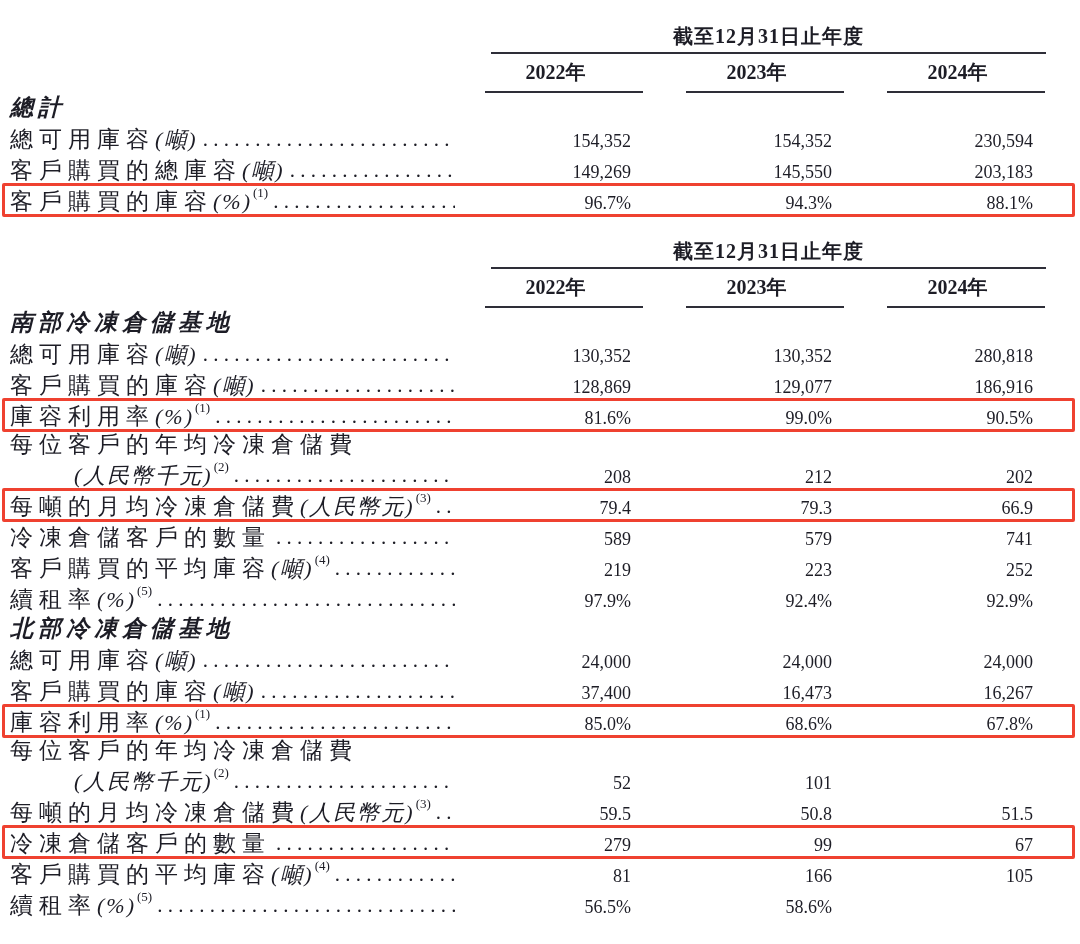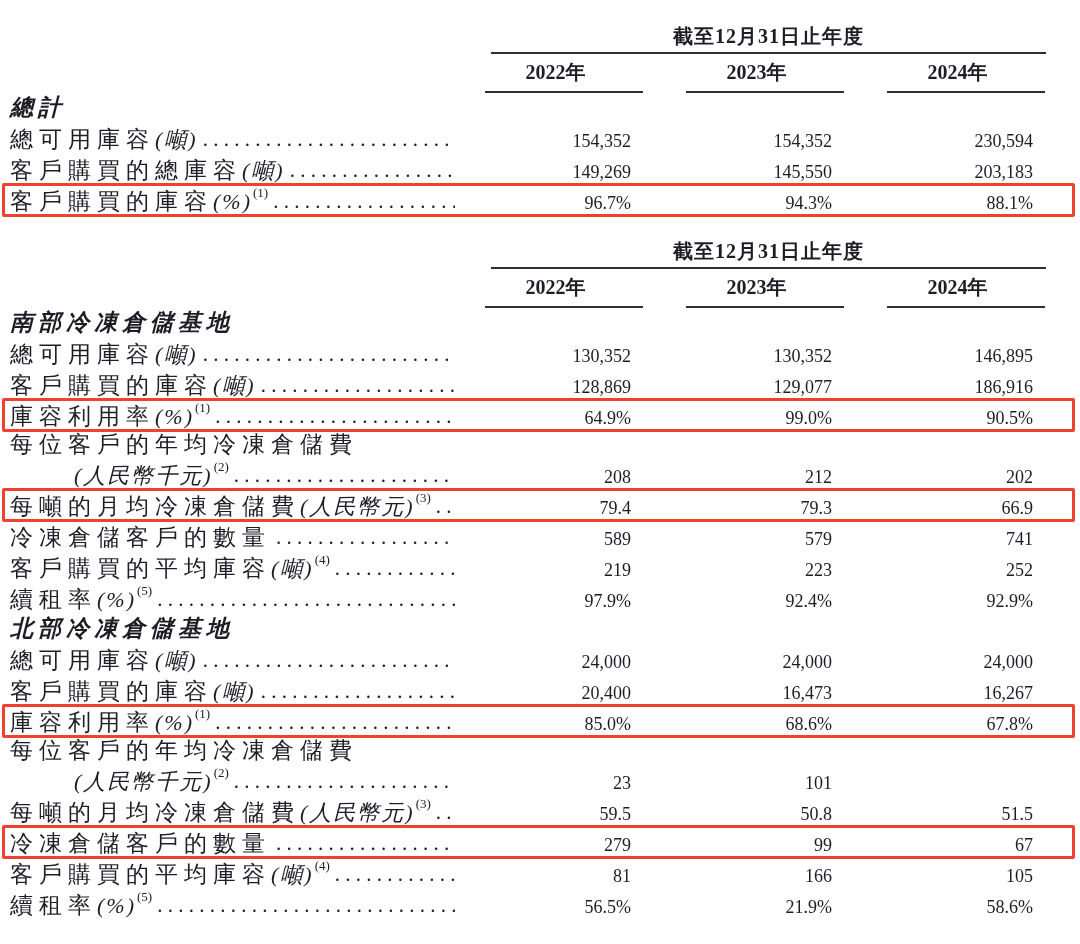--- a/index.html
+++ b/index.html
@@ -164,40 +164,40 @@
       </div>
       <div class="section-title">南部冷凍倉儲基地</div>
       <div class="row">
         <div class="lbl">
           <span class="txt">總可用庫容</span>
           <span class="paren">(噸)</span>
           <span class="leader"></span>
         </div>
         <div class="val">130,352</div>
         <div class="val">130,352</div>
-        <div class="val">146,895</div>
+        <div class="val">280,818</div>
       </div>
       <div class="row">
         <div class="lbl">
           <span class="txt">客戶購買的庫容</span>
           <span class="paren">(噸)</span>
           <span class="leader"></span>
         </div>
         <div class="val">128,869</div>
         <div class="val">129,077</div>
         <div class="val">186,916</div>
       </div>
       <div class="row hl">
         <div class="lbl">
           <span class="txt">庫容利用率</span>
           <span class="paren">(%)</span>
           <span class="sup">(1)</span>
           <span class="leader"></span>
         </div>
-        <div class="val">64.9%</div>
+        <div class="val">81.6%</div>
         <div class="val">99.0%</div>
         <div class="val">90.5%</div>
       </div>
       <div class="row first-line">
         <div class="lbl">
           <span class="txt">每位客戶的年均冷凍倉儲費</span>
         </div>
       </div>
       <div class="row">
         <div class="lbl indent">
@@ -261,21 +261,21 @@
         <div class="val">24,000</div>
         <div class="val">24,000</div>
         <div class="val">24,000</div>
       </div>
       <div class="row">
         <div class="lbl">
           <span class="txt">客戶購買的庫容</span>
           <span class="paren">(噸)</span>
           <span class="leader"></span>
         </div>
-        <div class="val">20,400</div>
+        <div class="val">37,400</div>
         <div class="val">16,473</div>
         <div class="val">16,267</div>
       </div>
       <div class="row hl">
         <div class="lbl">
           <span class="txt">庫容利用率</span>
           <span class="paren">(%)</span>
           <span class="sup">(1)</span>
           <span class="leader"></span>
         </div>
@@ -287,21 +287,21 @@
         <div class="lbl">
           <span class="txt">每位客戶的年均冷凍倉儲費</span>
         </div>
       </div>
       <div class="row">
         <div class="lbl indent">
           <span class="paren">(人民幣千元)</span>
           <span class="sup">(2)</span>
           <span class="leader"></span>
         </div>
-        <div class="val">23</div>
+        <div class="val">52</div>
         <div class="val">101</div>
       </div>
       <div class="row">
         <div class="lbl">
           <span class="txt">每噸的月均冷凍倉儲費</span>
           <span class="paren">(人民幣元)</span>
           <span class="sup">(3)</span>
           <span class="leader"></span>
         </div>
         <div class="val">59.5</div>
@@ -329,17 +329,16 @@
         <div class="val">105</div>
       </div>
       <div class="row">
         <div class="lbl">
           <span class="txt">續租率</span>
           <span class="paren">(%)</span>
           <span class="sup">(5)</span>
           <span class="leader"></span>
         </div>
         <div class="val">56.5%</div>
-        <div class="val">21.9%</div>
         <div class="val">58.6%</div>
       </div>
     </div>
   </div>
 
 </body></html>

